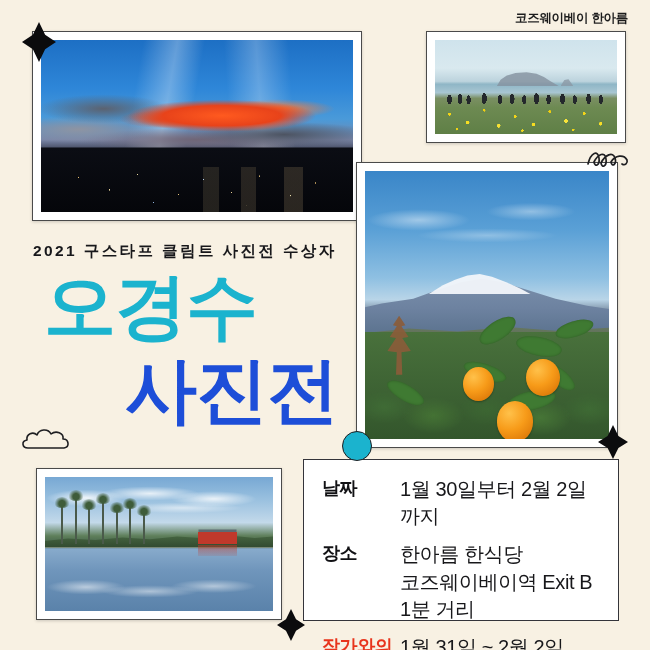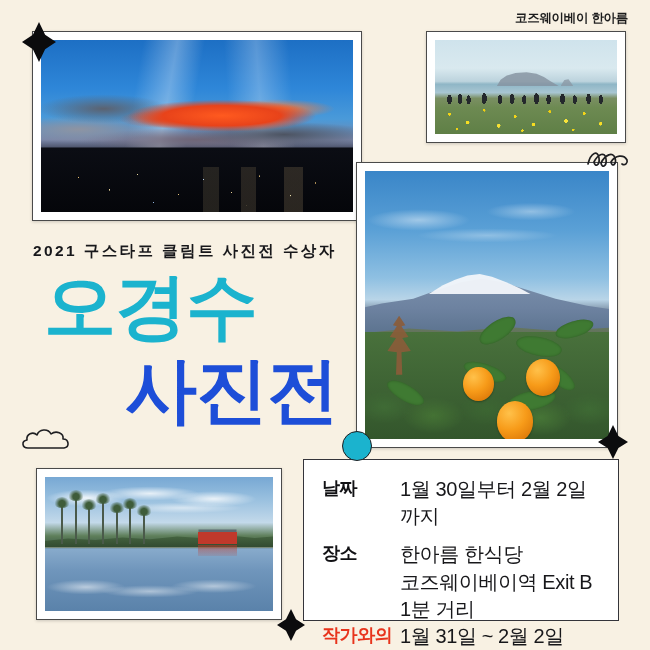--- a/index.html
+++ b/index.html
@@ -290,21 +290,21 @@
     width:78px; flex:0 0 78px;
     font-size:18px; font-weight:700; color:#111114;
     line-height:1.35; letter-spacing:-0.4px;
   }
   .info-label.accent { color:#E8341C; }
   .info-value {
     font-size:20px; font-weight:400; color:#17171a;
     line-height:1.36; letter-spacing:-0.4px; white-space:pre-line;
   }
   .r-date  { margin-bottom:11px; }
-  .r-place { }
+  .r-place { margin-bottom:11px; }
 
   
   .diamond {
     position:absolute; background:#0b0b0d;
     clip-path:polygon(50% 0%, 68% 32%, 100% 50%, 68% 68%, 50% 100%, 32% 68%, 0% 50%, 32% 32%);
   }
   #dia-tl { left:22px;  top:22px;  width:34px; height:40px; }
   #dia-r  { left:598px; top:425px; width:30px; height:34px; }
   #dia-b  { left:277px; top:609px; width:28px; height:32px; }
 

